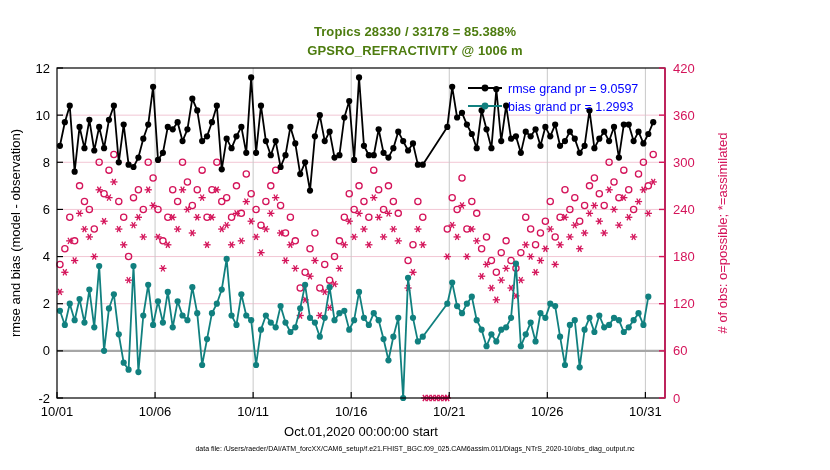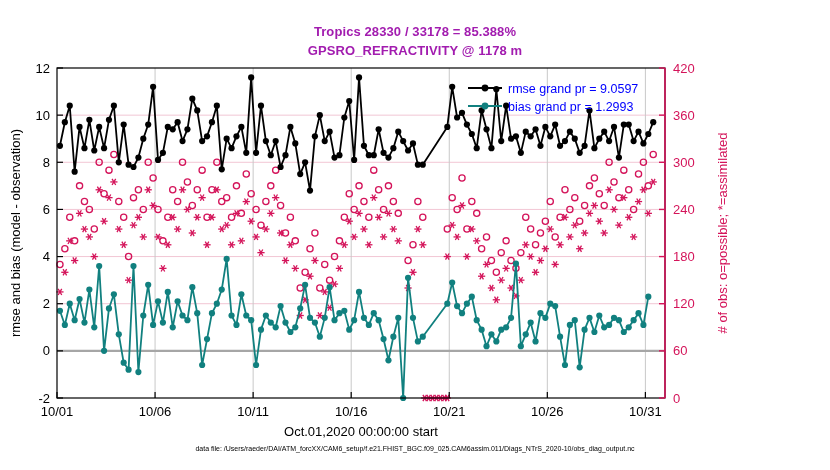--- a/index.html
+++ b/index.html
@@ -5,21 +5,21 @@
   html,body{margin:0;padding:0;}
   body{
     width:830px;height:470px;background:#ffffff;
     font-family:"Liberation Sans", sans-serif;
     overflow:hidden;position:relative;
   }
   #stage{position:absolute;left:0;top:0;width:830px;height:470px;}
 
   .title-block{
     position:absolute;left:0;top:22px;width:830px;text-align:center;
-    color:#a21caf;font-weight:bold;font-size:13px;line-height:19px;
+    color:#4d7c0f;font-weight:bold;font-size:13px;line-height:19px;
     letter-spacing:.1px;
   }
   .title-line{display:block;}
 
   #plot-wrap{position:absolute;left:0;top:0;width:830px;height:470px;}
   svg{display:block;}
 
   .axis-text{font-family:"Liberation Sans", sans-serif;font-size:13px;fill:#000;}
   .axis-text-right{font-family:"Liberation Sans", sans-serif;font-size:13px;fill:#d4145a;}
   .axis-title{font-family:"Liberation Sans", sans-serif;font-size:13px;fill:#000;}
@@ -31,21 +31,21 @@
     white-space:nowrap;
   }
 </style>
 </head>
 <body>
 
 <div id="stage">
 
   <div class="title-block">
     <span class="title-line">Tropics 28330 / 33178 = 85.388%</span>
-    <span class="title-line">GPSRO_REFRACTIVITY @ 1178 m</span>
+    <span class="title-line">GPSRO_REFRACTIVITY @ 1006 m</span>
   </div>
 
   <div id="plot-wrap">
     <svg id="chart-svg" width="830" height="470">
         <line x1="57" y1="350.8571428571429" x2="665" y2="350.8571428571429" stroke="#f2c6d4" stroke-width="1"></line>
         <line x1="57" y1="303.7142857142857" x2="665" y2="303.7142857142857" stroke="#f2c6d4" stroke-width="1"></line>
         <line x1="57" y1="256.57142857142856" x2="665" y2="256.57142857142856" stroke="#f2c6d4" stroke-width="1"></line>
         <line x1="57" y1="209.42857142857144" x2="665" y2="209.42857142857144" stroke="#f2c6d4" stroke-width="1"></line>
         <line x1="57" y1="162.28571428571428" x2="665" y2="162.28571428571428" stroke="#f2c6d4" stroke-width="1"></line>
         <line x1="57" y1="115.14285714285717" x2="665" y2="115.14285714285717" stroke="#f2c6d4" stroke-width="1"></line>

